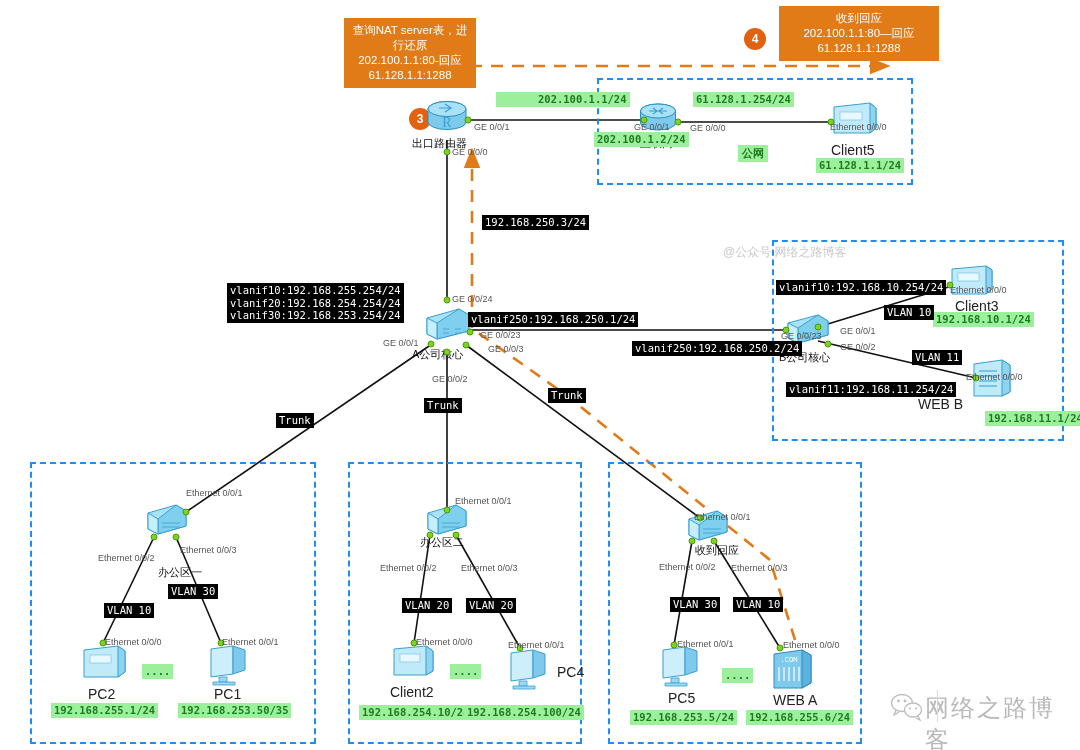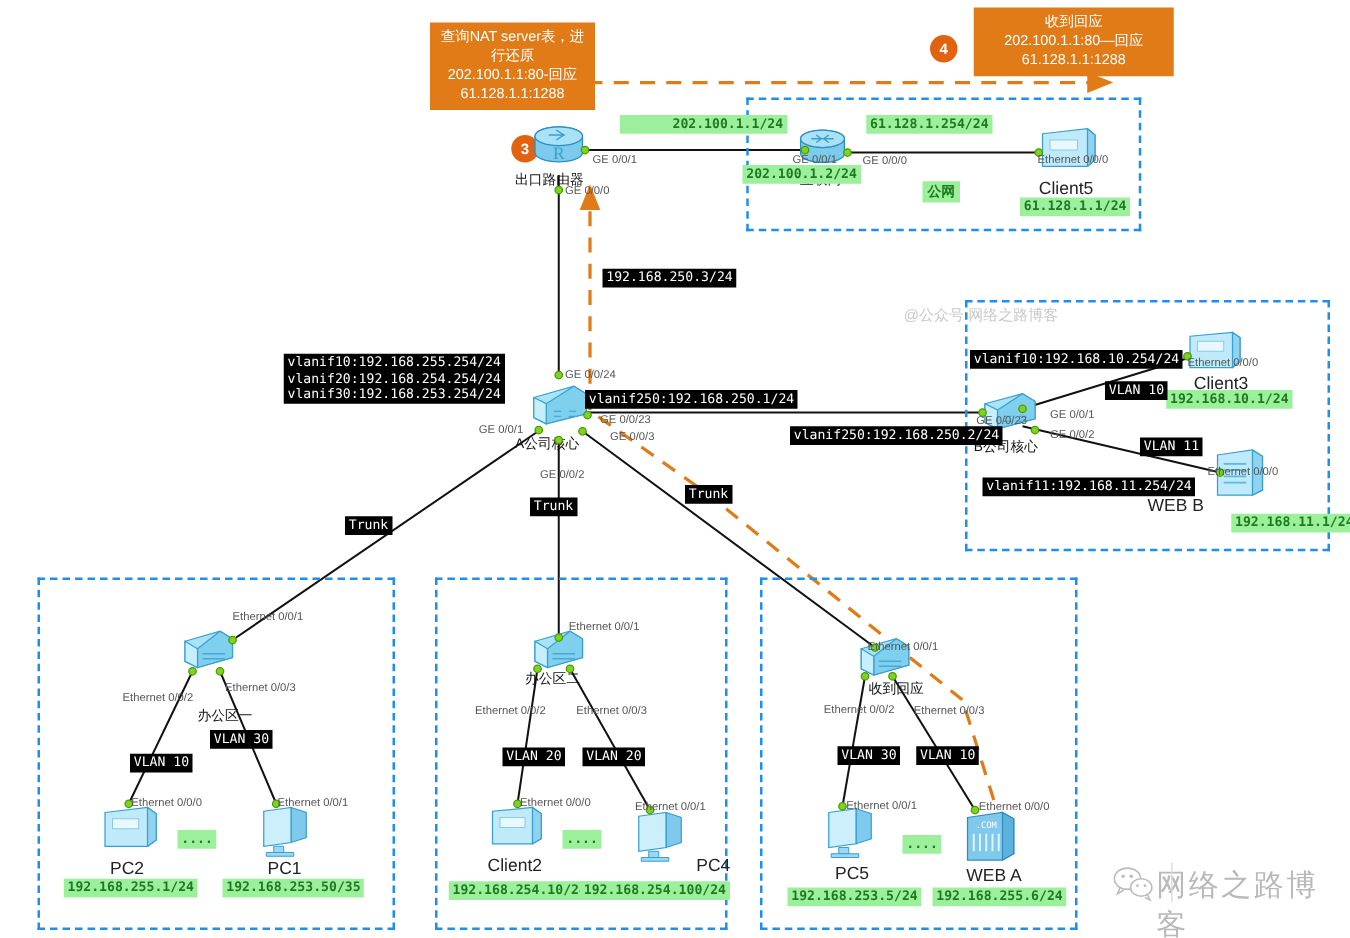--- a/index.html
+++ b/index.html
@@ -304,21 +304,21 @@
   <div class="dev" style="left:505px;top:648px;">
     <svg width="48" height="42" viewBox="0 0 48 42">
       <path d="M6 5 L28 2 L28 30 L6 33 Z" fill="#cdeffb" stroke="#3a9fd0" stroke-width="1"></path>
       <path d="M28 2 L40 6 L40 26 L28 30 Z" fill="#7fc9ec" stroke="#3a9fd0" stroke-width="1"></path>
       <path d="M14 33 L22 33 L22 38 L14 38 Z" fill="#9bd9f3" stroke="#3a9fd0" stroke-width="0.8"></path>
       <path d="M8 38 L30 38 L30 41 L8 41 Z" fill="#9bd9f3" stroke="#3a9fd0" stroke-width="0.8"></path>
     </svg>
   </div>
   <div class="port" style="left:520px;top:648px;"></div>
   <div class="abs ifc" style="left:508px;top:640px;">Ethernet 0/0/1</div>
-  <div class="abs cap" style="left:517px;top:684px;padding-left:40px;">PC4</div>
+  <div class="abs cap" style="left:517px;top:664px;padding-left:40px;">PC4</div>
   <div class="abs grn" style="left:464px;top:705px;">192.168.254.100/24</div>
   <div class="abs grn" style="left:450px;top:664px;">....</div>
 
   <div class="dev" style="left:687px;top:509px;">
     <svg width="42" height="34" viewBox="0 0 42 34">
       <path d="M2 10 L30 2 L40 8 L40 23 L12 31 L2 26 Z" fill="#a8e3f8" stroke="#3a9fd0" stroke-width="1"></path>
       <path d="M30 2 L40 8 L40 23 L12 31 L12 16 Z" fill="#7fd0ef" stroke="#3a9fd0" stroke-width="1"></path>
       <path d="M2 10 L12 16 L12 31 L2 26 Z" fill="#c6eefb" stroke="#3a9fd0" stroke-width="1"></path>
       <path d="M16 20 h18 M16 24 h18" stroke="#49a9d4" stroke-width="1.2"></path>
     </svg>

